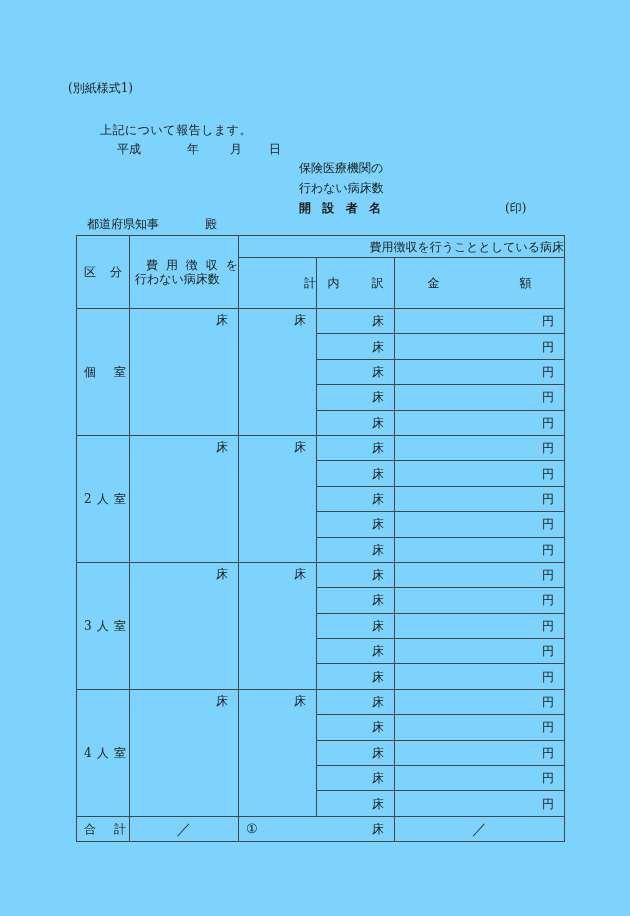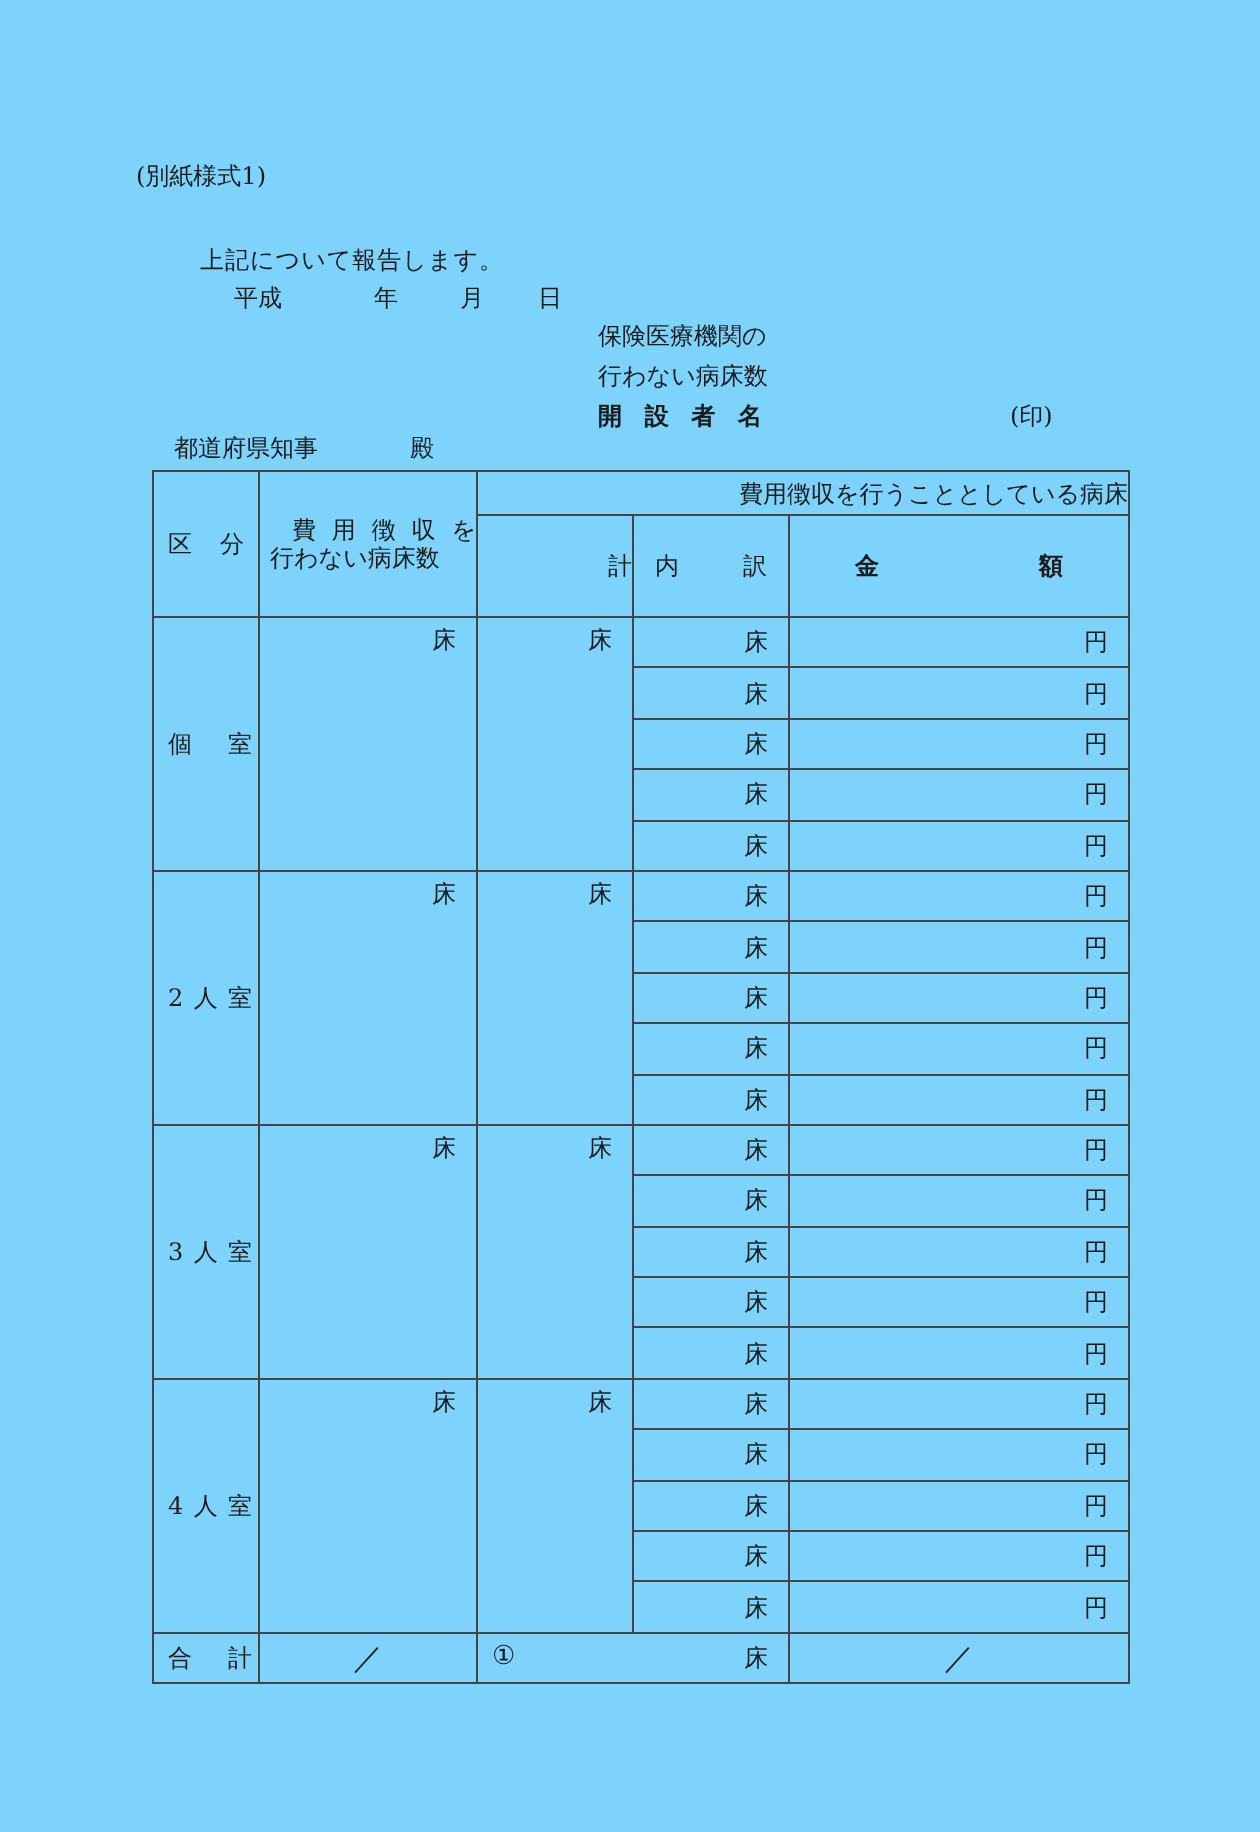--- a/index.html
+++ b/index.html
@@ -23,21 +23,21 @@
   tr.h1 td{height:21px;}
   tr.h2 td{height:20px;}
   tr.sub td{height:24.4px;}
   tr.tr-total td{height:24px;}
   .center{text-align:right;}
   .w40{width:38px;margin:12px auto;}
   .w42{width:42px;margin-left:7px;}
   .w58{width:56px;margin:18px auto;}
   .w92{width:92px;margin-left:16px;}
   .w82{width:82px;font-weight:bold;}
-  .w104{width:104px;margin:0 auto;font-weight:bold;}
+  .w104{width:104px;margin:0 auto;}
   .ml5{margin-left:5px;}
   .cat{vertical-align:middle;}
   .unit-top{vertical-align:top;text-align:right;padding:4px 10px 0 0;}
   .rt{text-align:right;padding-right:10px;vertical-align:middle;}
   .slash{text-align:center;font-size:15px;vertical-align:middle;}
   .between{display:flex;justify-content:space-between;align-items:center;padding:0 10px 0 7px;}
   .between .mark{font-size:13px;}
 </style>
 </head>
 <body>

